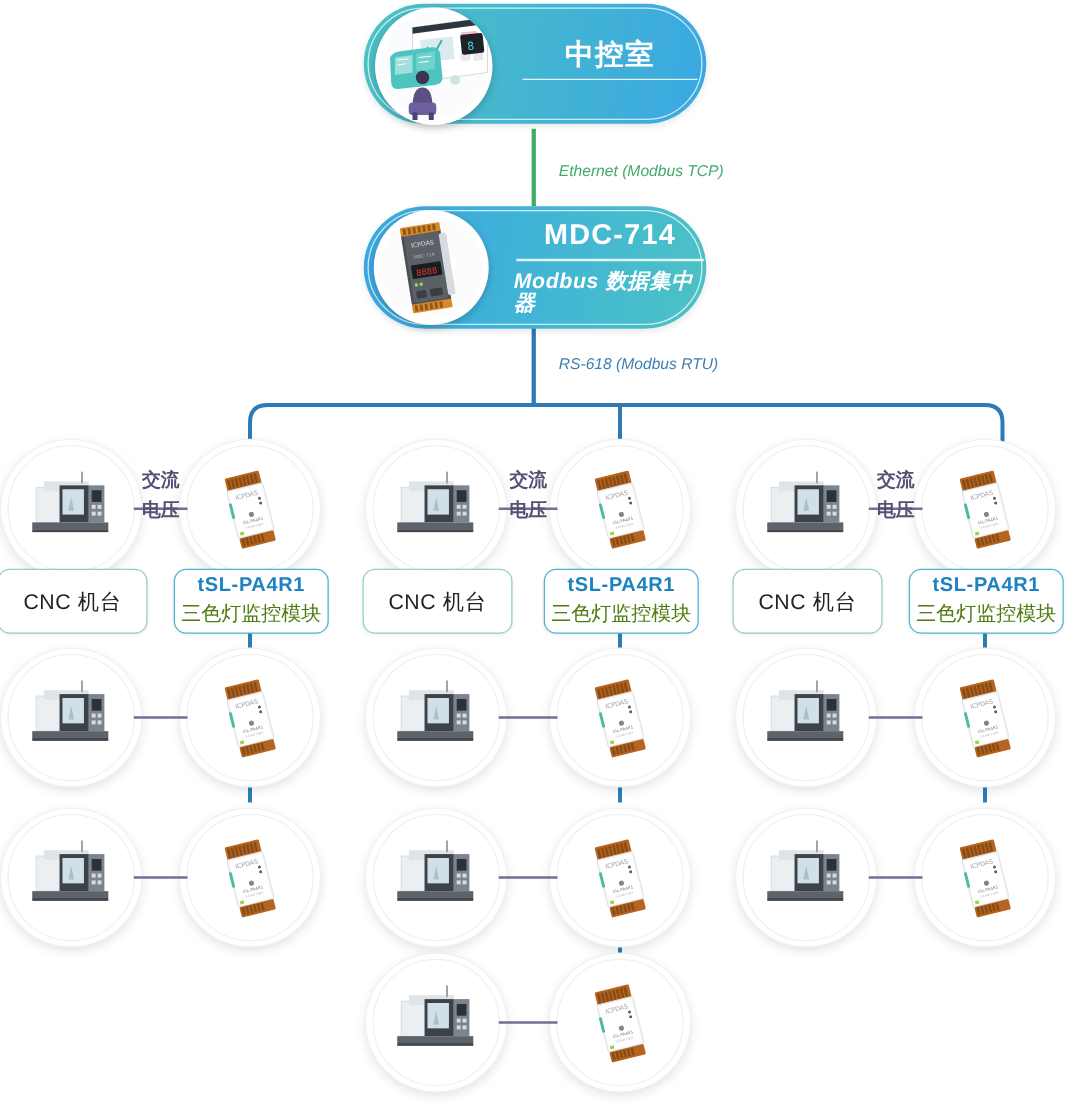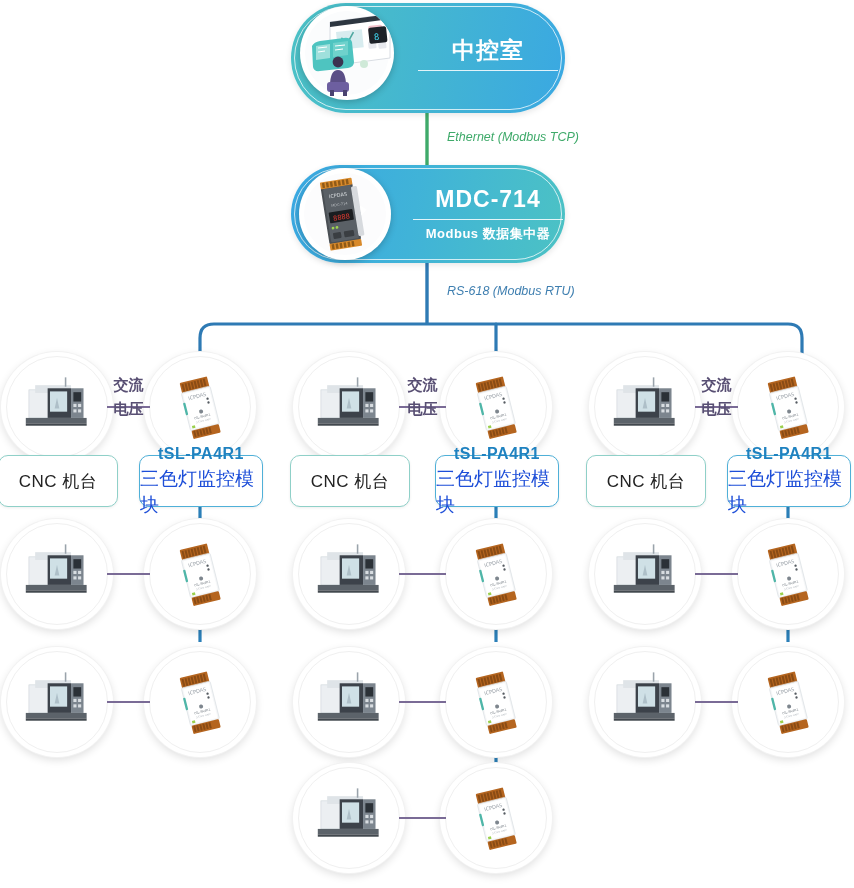--- a/index.html
+++ b/index.html
@@ -18,21 +18,21 @@
   .pill .pill-ring{
     position:absolute;left:3px;top:3px;right:3px;bottom:3px;
     border-radius:58px;border:1.4px solid rgba(255,255,255,.75);
     pointer-events:none;
   }
   .pill .pill-text{
     position:absolute;top:0;bottom:0;right:0;
     display:flex;flex-direction:column;align-items:center;justify-content:center;
   }
   .pill .t1{font-size:23px;font-weight:bold;letter-spacing:1px;line-height:1.1;}
-  .pill .t2{font-size:13px;font-weight:bold;letter-spacing:.5px;line-height:1.1;}
+  .pill .t2{font-size:17px;font-weight:bold;letter-spacing:.5px;line-height:1.1;font-style:italic;}
   .pill .rule{height:1.4px;background:rgba(255,255,255,.85);margin:7px 0;}
 
   
   .medallion{
     position:absolute;border-radius:50%;background:#ffffff;
     box-shadow:0 2px 7px rgba(0,0,0,.22);overflow:hidden;
   }
   .medallion .inner{position:absolute;left:0;top:0;right:0;bottom:0;}
   svg.trunk{position:absolute;left:0;top:0;overflow:visible;}
 
@@ -50,21 +50,21 @@
   
   .cap{
     position:absolute;background:#ffffff;border-radius:10px;
     display:flex;flex-direction:column;align-items:center;justify-content:center;
     box-shadow:0 1px 3px rgba(0,0,0,.07);
   }
   .cap.cnc{border:1.5px solid #8fd0c8;}
   .cap.tsl{border:1.5px solid #4fb0d8;}
   .cap .l1{font-size:17px;color:#222;letter-spacing:.5px;}
   .cap.tsl .l1{color:#1f82c0;font-weight:bold;font-size:16px;}
-  .cap.tsl .l2{font-size:19px;color:#1d4ed8;margin-top:3px;}
+  .cap.tsl .l2{font-size:16px;color:#4d7c0f;margin-top:3px;}
 
   
   .linklabel{position:absolute;font-style:italic;font-size:12.5px;white-space:nowrap;}
   .acv{
     position:absolute;display:flex;flex-direction:column;align-items:center;
     font-size:15px;color:#584f73;font-weight:bold;line-height:1.05;
   }
   .acv .top{margin-bottom:3px;}
   .acv .bot{margin-top:3px;}
   .purpleline{position:absolute;height:2px;background:#7a6b96;}
@@ -92,21 +92,21 @@
     <line x1="200" y1="610" x2="200" y2="642" stroke="#2b7fb8" stroke-width="3.2"></line>
 
     <line x1="496" y1="505" x2="496" y2="538" stroke="#2b7fb8" stroke-width="3.2"></line>
     <line x1="496" y1="610" x2="496" y2="642" stroke="#2b7fb8" stroke-width="3.2"></line>
     <line x1="496" y1="735" x2="496" y2="766" stroke="#2b7fb8" stroke-width="3.2"></line>
 
     <line x1="788" y1="505" x2="788" y2="538" stroke="#2b7fb8" stroke-width="3.2"></line>
     <line x1="788" y1="610" x2="788" y2="642" stroke="#2b7fb8" stroke-width="3.2"></line>
   </svg>
 
-  <div class="pill" style="left:291px;top:3px;width:274px;height:110px;
+  <div class="pill" style="left:291px;top:3px;width:274px;height:96px;
               background:linear-gradient(100deg,#4cc2c6 0%,#46b9cd 35%,#3aa8e2 100%);">
     <div class="pill-ring"></div>
     <div class="pill-text" style="left:120px;">
       <div class="t1">中控室</div>
       <div class="rule" style="width:140px;"></div>
     </div>
   </div>
 
   <div class="medallion" style="left:300px;top:6px;width:94px;height:94px;">
     <svg class="inner" viewBox="0 0 94 94">

